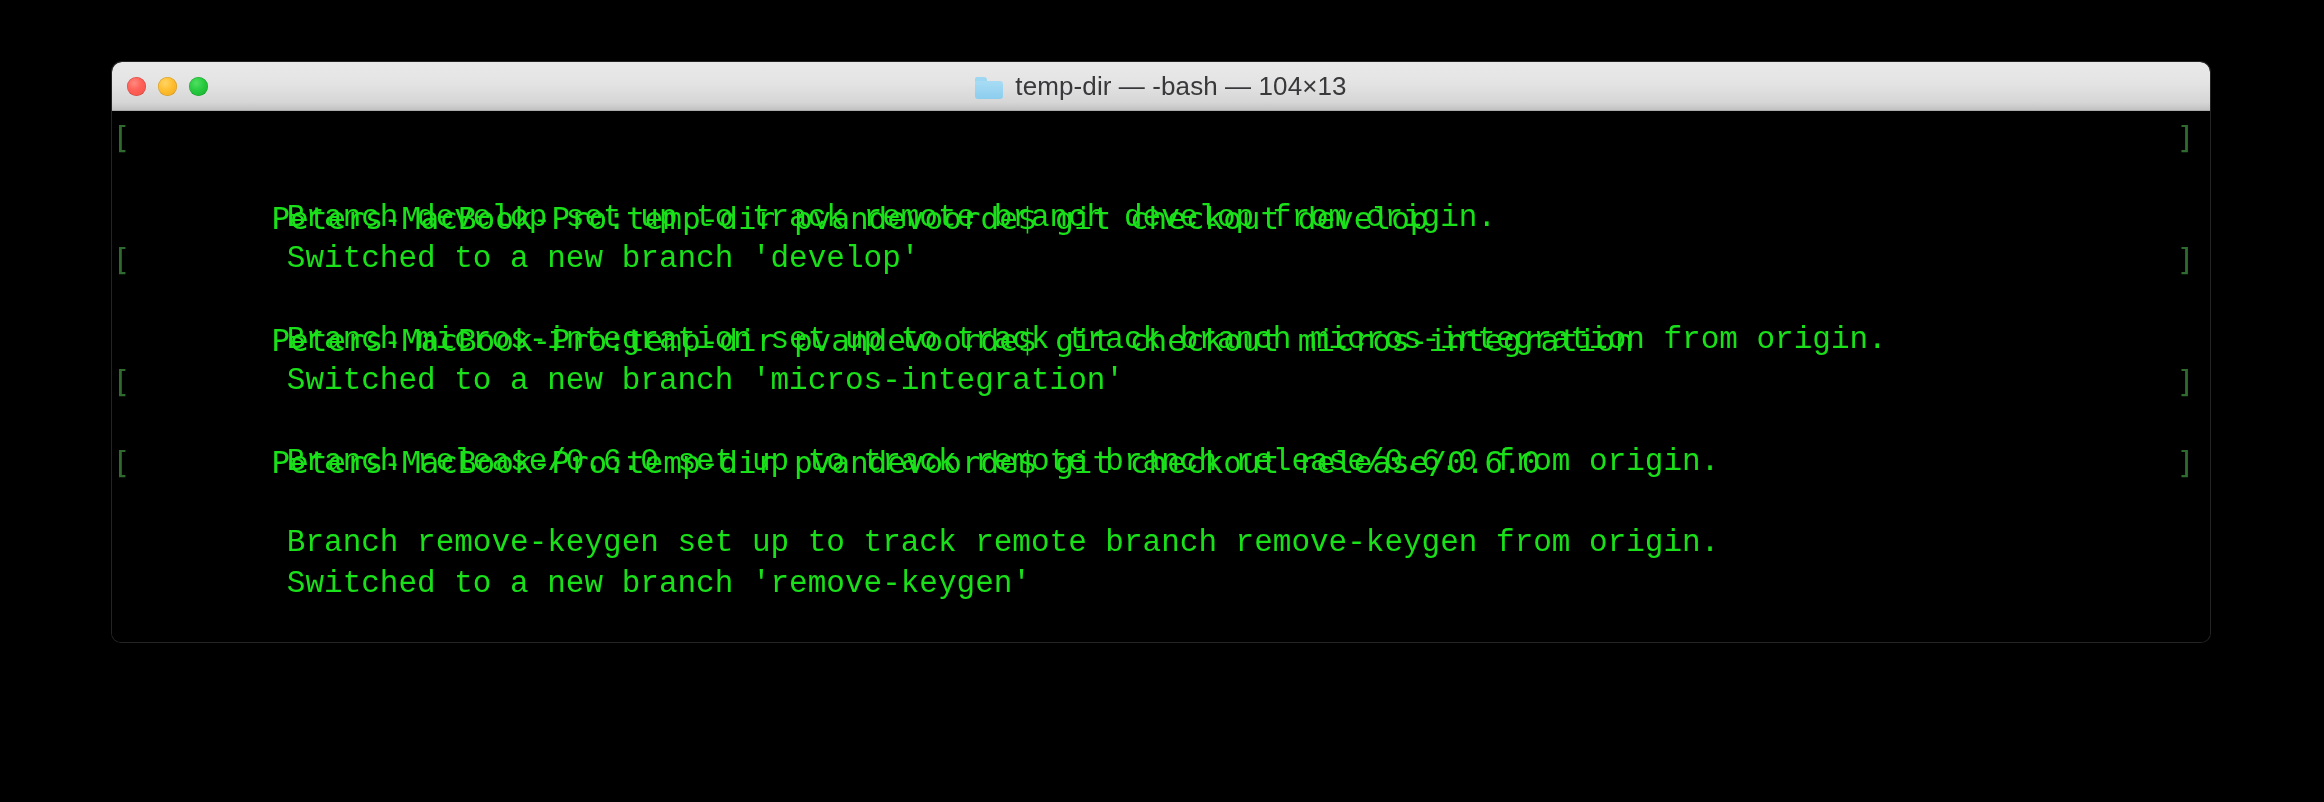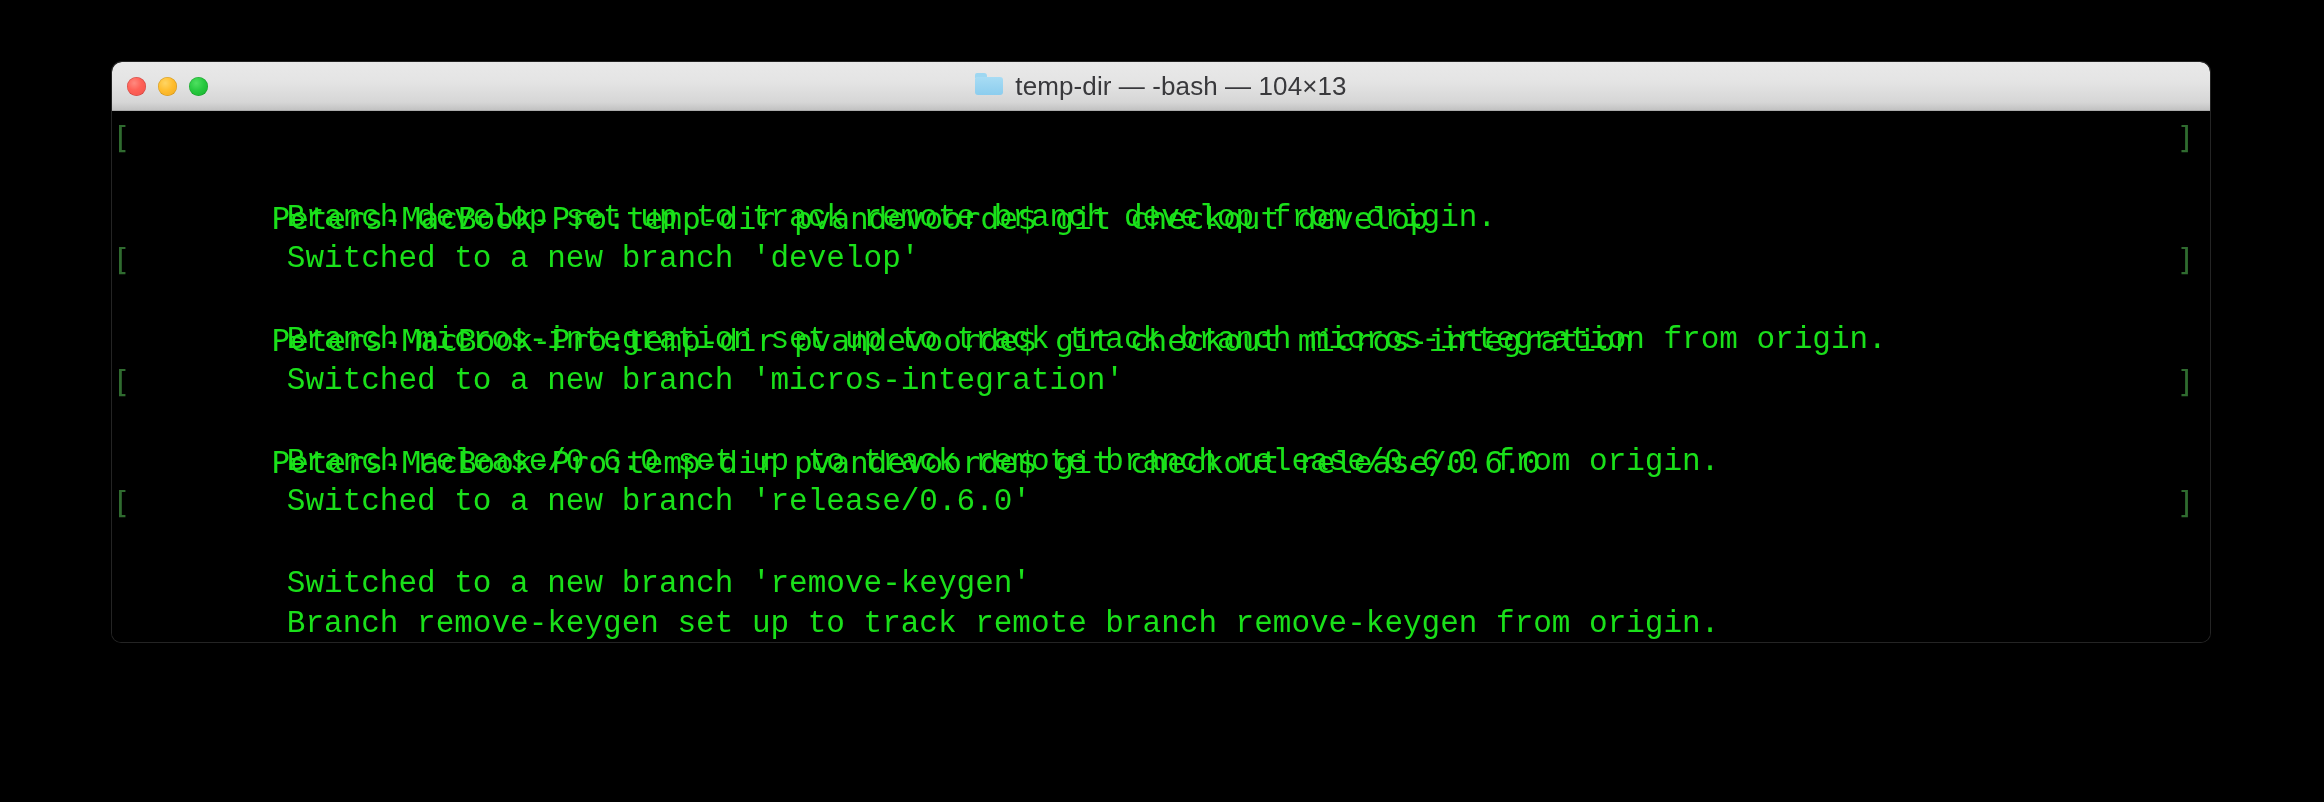--- a/index.html
+++ b/index.html
@@ -66,21 +66,21 @@
     background: radial-gradient(circle at 38% 32%, #ffd564 0%, #ffbd2e 45%, #efa81e 100%);
     box-shadow: inset 0 0 0 0.5px rgba(160,110,10,0.45);
   }
   .light-zoom {
     background: radial-gradient(circle at 38% 32%, #4ee060 0%, #27c93f 45%, #15ae2b 100%);
     box-shadow: inset 0 0 0 0.5px rgba(20,120,30,0.45);
   }
 
   #titlebar-title {
     display: flex;
-    align-items: flex-start;
+    align-items: flex-end;
     gap: 12px;
     font-family: "Liberation Sans", sans-serif;
     font-size: 26px;
     color: #39393c;
     letter-spacing: 0.1px;
     line-height: 1;
     user-select: none;
   }
 
   #folder-icon {
@@ -207,38 +207,35 @@
       <div class="term-line">
         <span class="mark mark-left">[</span>
         <span class="term-text">Peters-MacBook-Pro:temp-dir pvandevoorde$ git checkout release/0.6.0</span>
         <span class="mark mark-right">]</span>
       </div>
 
       <div class="term-line indent">
         <span class="term-text">Branch release/0.6.0 set up to track remote branch release/0.6.0 from origin.</span>
       </div>
 
-      <div class="term-line indent">
-        <span class="term-text">Switched to a new branch 'release/0.6.0'</span>
-      </div>
-
-      <div class="term-line">
-        <span class="mark mark-left">[</span>
-        <span class="mark mark-right">]</span>
+
+      <div class="term-line">
+        <span class="mark mark-left">[</span>
+        <span class="mark mark-right">]</span>
+      </div>
+
+      <div class="term-line indent">
+        <span class="term-text">Branch remove-keygen set up to track remote branch remove-keygen from origin.</span>
       </div>
 
       <div class="term-line indent">
         <span class="term-text">Switched to a new branch 'remove-keygen'</span>
       </div>
 
       <div class="term-line indent">
-        <span class="term-text">Branch remove-keygen set up to track remote branch remove-keygen from origin.</span>
-      </div>
-
-      <div class="term-line indent">
         
       </div>
 
     </div>
 
   </div>
 
 </div>
 
 </body></html>

